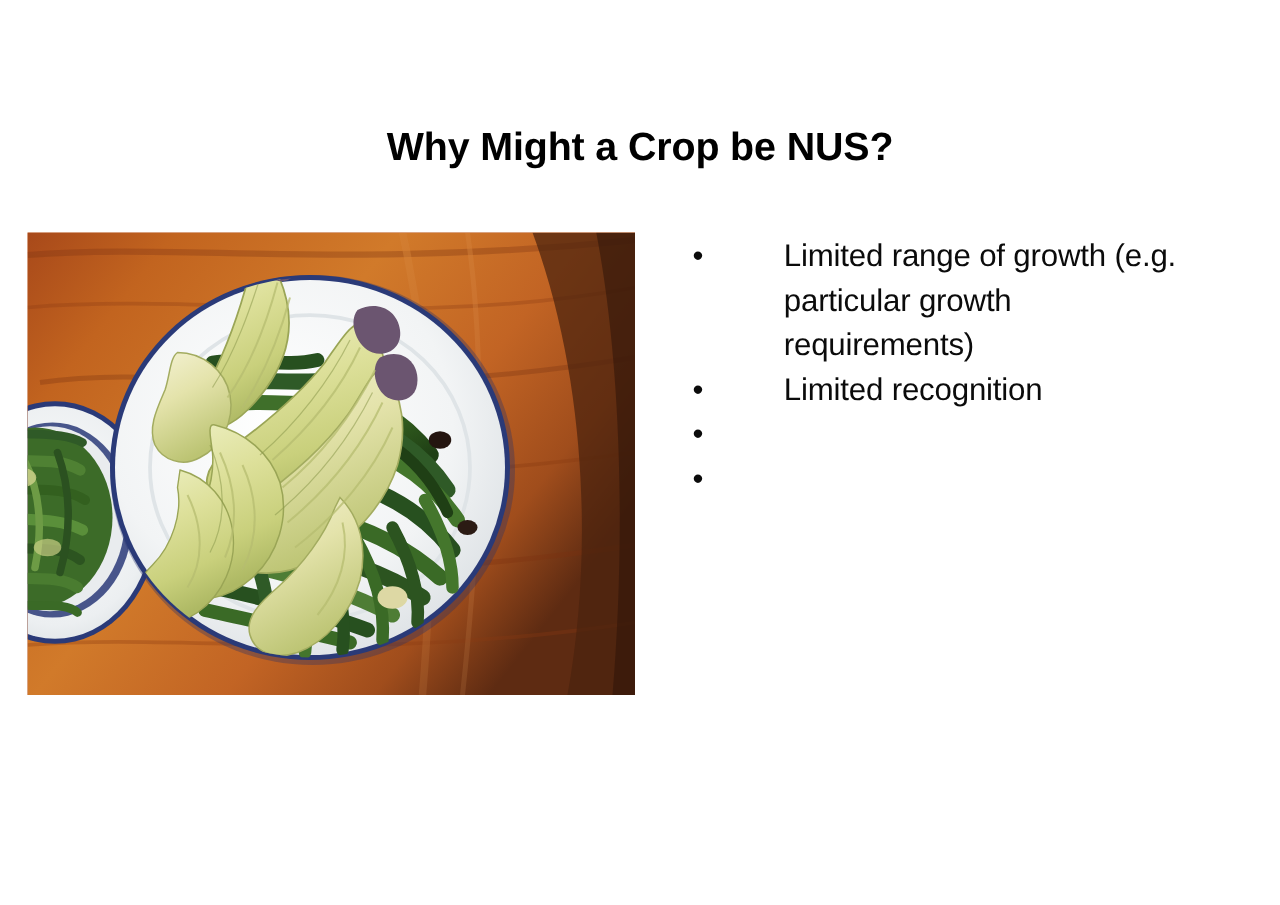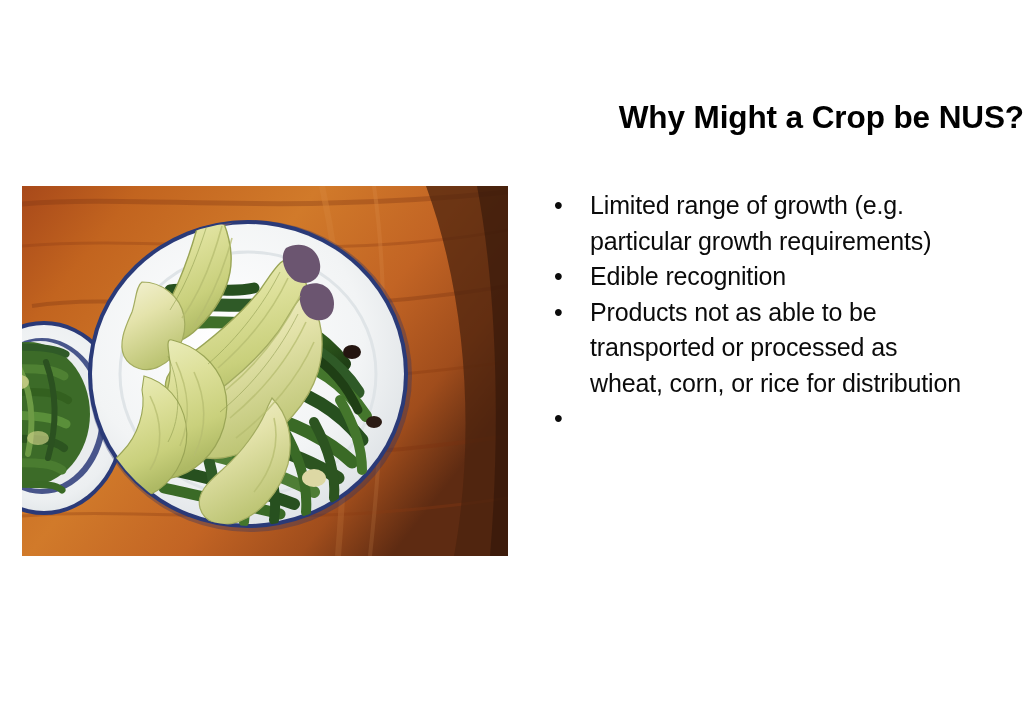--- a/index.html
+++ b/index.html
@@ -22,21 +22,21 @@
     inset: 0;
     background: #ffffff;
   }
 
   
   .slide-title {
     position: absolute;
     left: 0;
     right: 0;
     top: 100px;
-    text-align: right;
+    text-align: center;
     font-size: 31.5px;
     font-weight: bold;
     color: #000000;
     letter-spacing: -0.1px;
     line-height: 1.1;
     white-space: nowrap;
   }
 
   
   .bullets {
@@ -61,20 +61,21 @@
     font-size: 25px;
     line-height: 35.5px;
     color: #0b0b0b;
   }
   .bullet-text {
     flex: 1 1 auto;
     font-size: 25px;
     line-height: 35.5px;
     color: #0b0b0b;
     letter-spacing: -0.15px;
+    margin-left: 37px;
   }
 
   
   .photo {
     position: absolute;
     left: 22px;
     top: 186px;
     width: 486px;
     height: 370px;
     overflow: hidden;
@@ -255,24 +256,23 @@
     </svg>
   </div>
 
   <div class="bullets">
     <div class="bullet-row">
       <span class="bullet-dot">•</span>
       <span class="bullet-text">Limited range of growth (e.g. particular growth requirements)</span>
     </div>
     <div class="bullet-row">
       <span class="bullet-dot">•</span>
-      <span class="bullet-text">Edible recognition</span>
-    </div>
-    <div class="bullet-row">
-      <span class="bullet-dot">•</span>
-      <span class="bullet-text">Products not as able to be transported or processed as wheat, corn, or rice for distribution</span>
+      <span class="bullet-text">Limited recognition</span>
+    </div>
+    <div class="bullet-row">
+      <span class="bullet-dot">•</span>
     </div>
     <div class="bullet-row">
       <span class="bullet-dot">•</span>
     </div>
   </div>
 
 </div>
 
 </body></html>

